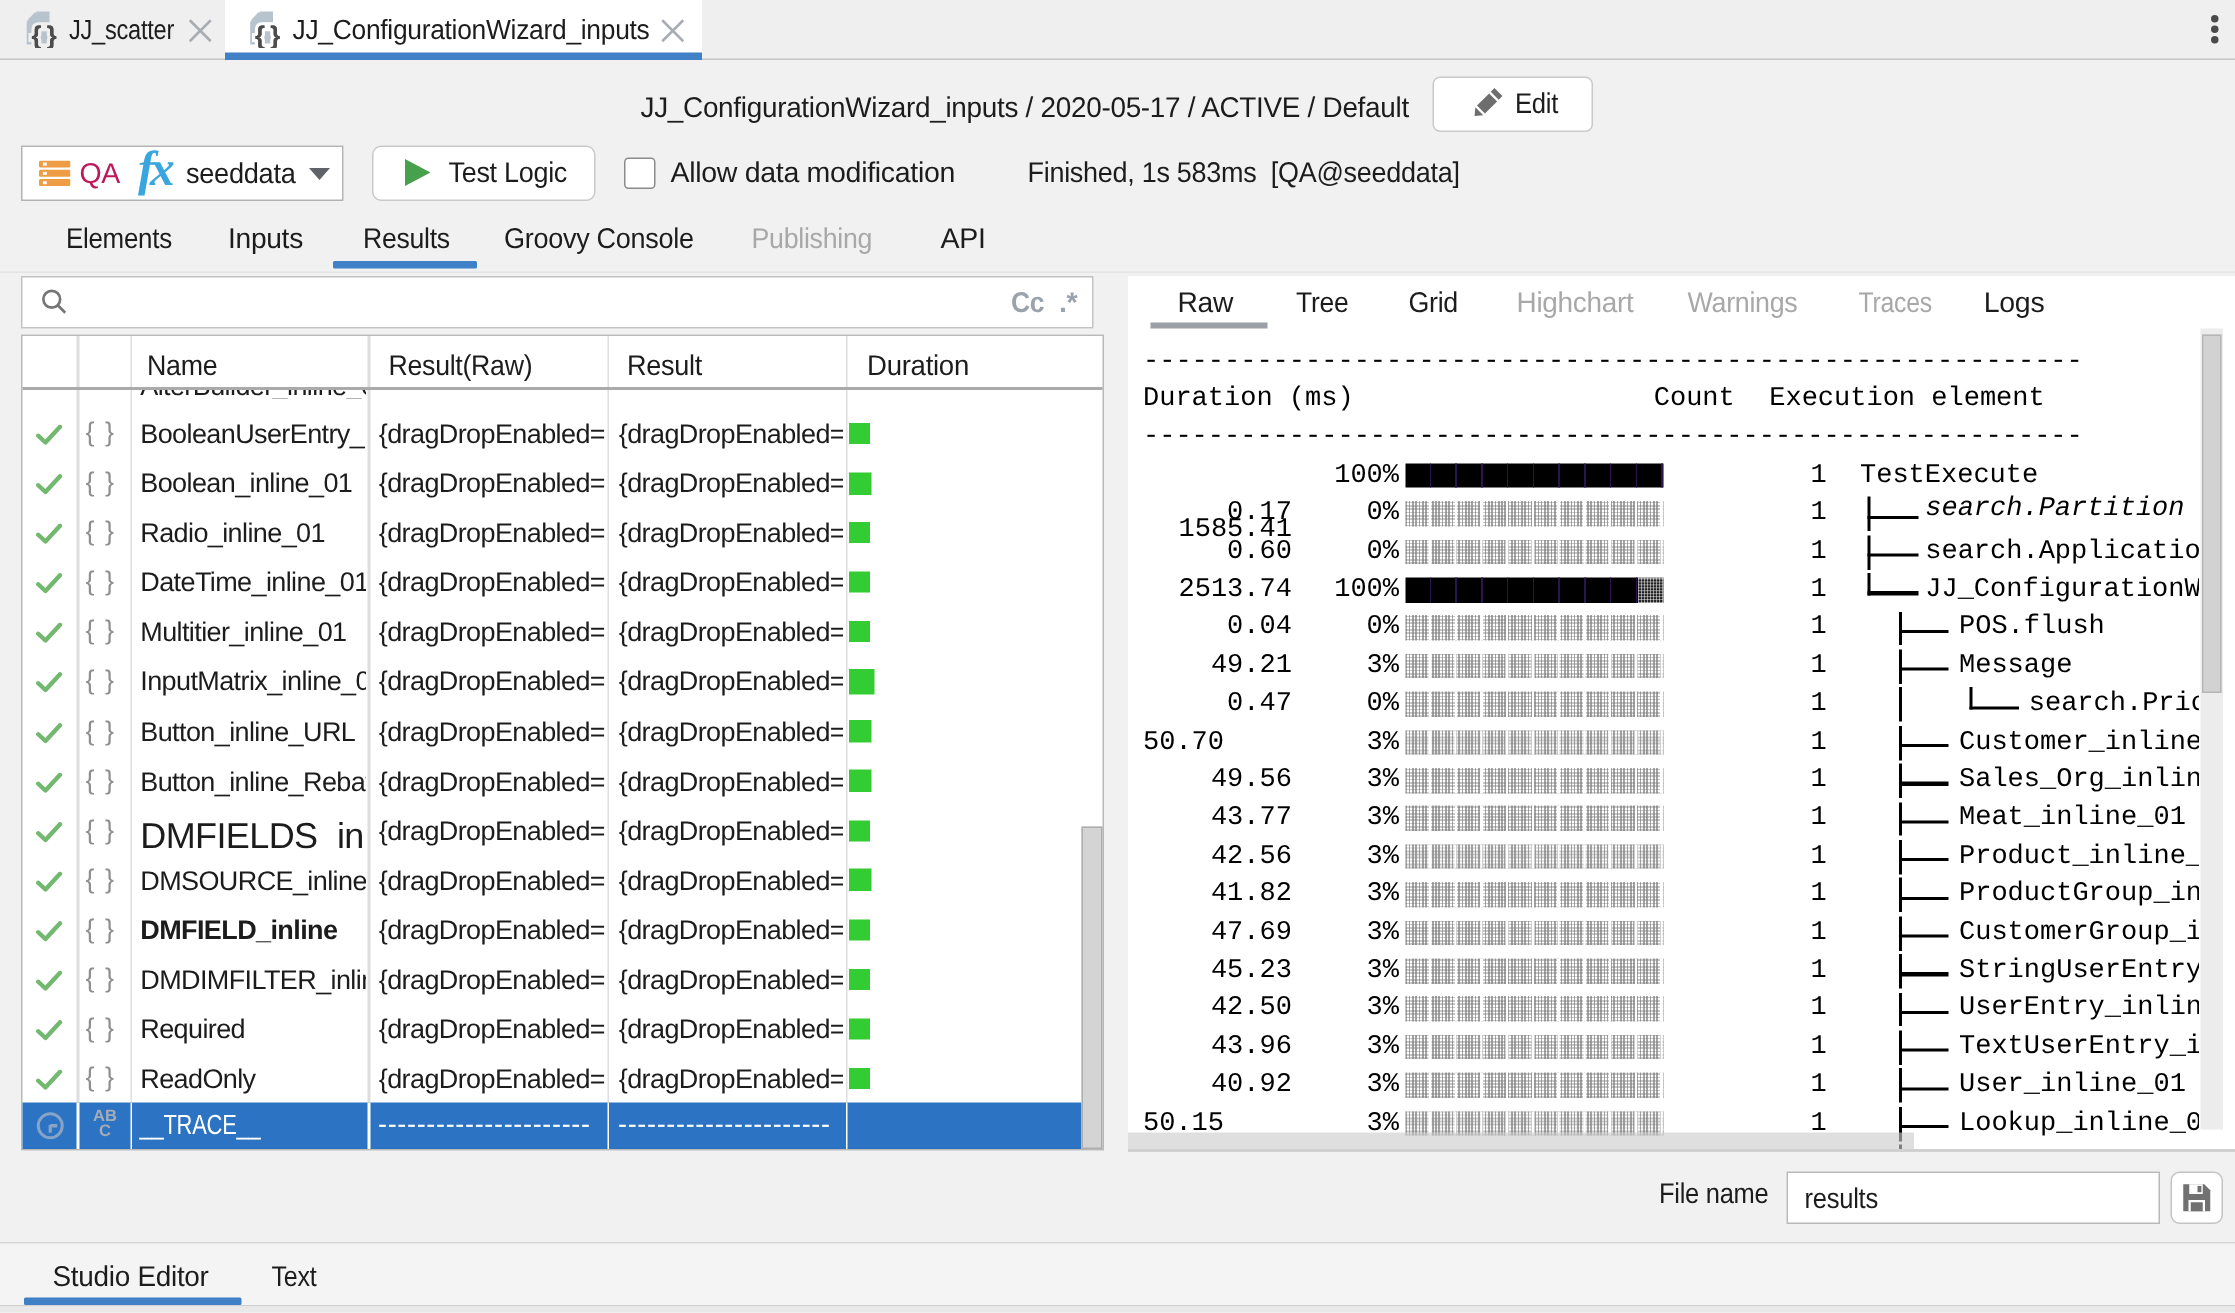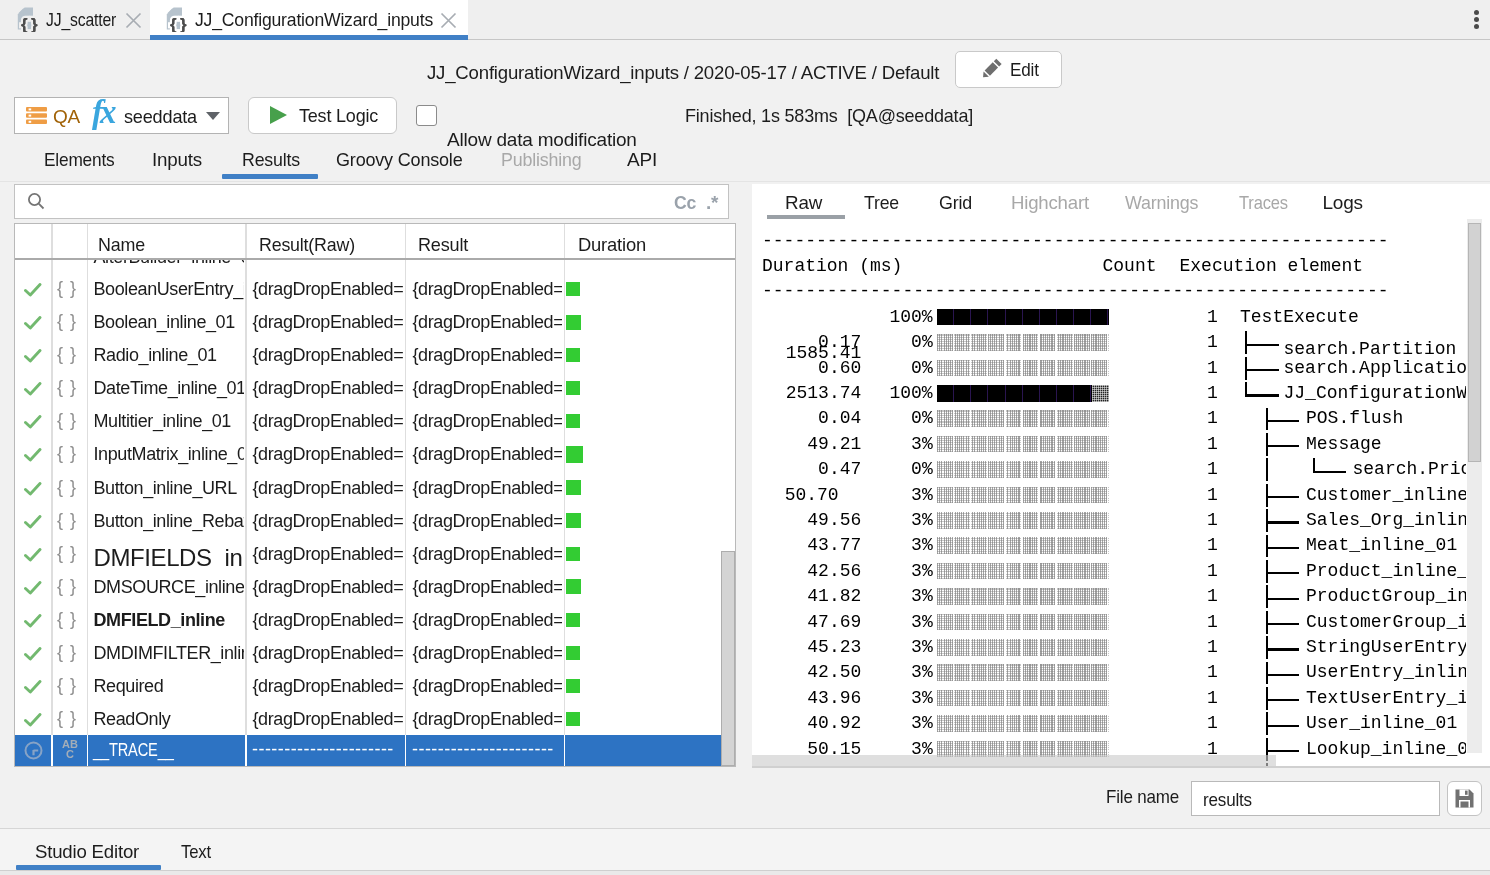--- a/index.html
+++ b/index.html
@@ -50,31 +50,31 @@
 <rect x="0" y="0" width="21" height="4.6" rx="1"></rect>
 <rect x="0" y="6.2" width="21" height="4.6" rx="1"></rect>
 <rect x="0" y="12.4" width="21" height="4.6" rx="1"></rect>
 </g>
 <g fill="#fff">
 <rect x="2.6" y="1.4" width="2.6" height="2"></rect>
 <rect x="2.6" y="7.6" width="2.6" height="2"></rect>
 <rect x="2.6" y="13.8" width="2.6" height="2"></rect>
 </g>
     </svg></div>
-<div class="abs" style="left:53px;top:106px;font-size:19px;color:#a16207;letter-spacing:-0.2px;white-space:pre;">QA</div>
+<div class="abs" style="left:53px;top:106px;font-size:19px;color:#be185d;letter-spacing:-0.2px;white-space:pre;">QA</div>
 <div class="abs" style="left:92px;top:95px;width:34px;height:42px;"><svg width="34" height="42" viewBox="0 0 34 42">
 <text x="0" y="28" font-family="Liberation Serif" font-style="italic" font-weight="bold" font-size="33" fill="#3aa6de" letter-spacing="-3">fx</text>
 </svg></div>
 <div class="abs" style="left:124px;top:106px;font-size:19px;color:#1c1c1c;letter-spacing:-0.2px;white-space:pre;transform:scaleX(0.953);transform-origin:0 50%;">seeddata</div>
 <div class="abs" style="left:206px;top:112px;width:0;height:0;border-left:7px solid transparent;border-right:7px solid transparent;border-top:8px solid #5f6368;"></div>
 <div class="abs" style="left:248px;top:97px;width:149px;height:37px;background:#fff;border:1.5px solid #c9c9c9;border-radius:6px;"></div>
 <div class="abs" style="left:270px;top:106px;width:0;height:0;border-top:9px solid transparent;border-bottom:9px solid transparent;border-left:17px solid #47a04b;"></div>
 <div class="abs" style="left:299px;top:105px;font-size:19px;color:#1c1c1c;letter-spacing:-0.2px;white-space:pre;transform:scaleX(0.946);transform-origin:0 50%;">Test Logic</div>
 <div class="abs" style="left:416px;top:105px;width:21px;height:21px;background:#fff;border:1.5px solid #8b8b8b;border-radius:3px;"></div>
-<div class="abs" style="left:447px;top:105px;font-size:19px;color:#1c1c1c;letter-spacing:-0.2px;white-space:pre;margin-top:24px;">Allow data modification</div>
+<div class="abs" style="left:447px;top:105px;font-size:19px;color:#1c1c1c;letter-spacing:-0.2px;white-space:pre;">Allow data modification</div>
 <div class="abs" style="left:685px;top:105px;font-size:19px;color:#1c1c1c;letter-spacing:-0.2px;white-space:pre;transform:scaleX(0.947);transform-origin:0 50%;">Finished, 1s 583ms  [QA@seeddata]</div>
 <div class="abs" style="left:44px;top:149px;font-size:19px;color:#1c1c1c;letter-spacing:-0.2px;white-space:pre;transform:scaleX(0.909);transform-origin:0 50%;">Elements</div>
 <div class="abs" style="left:152px;top:149px;font-size:19px;color:#1c1c1c;letter-spacing:-0.2px;white-space:pre;transform:scaleX(0.988);transform-origin:0 50%;">Inputs</div>
 <div class="abs" style="left:242px;top:149px;font-size:19px;color:#1c1c1c;letter-spacing:-0.2px;white-space:pre;transform:scaleX(0.935);transform-origin:0 50%;">Results</div>
 <div class="abs" style="left:336px;top:149px;font-size:19px;color:#1c1c1c;letter-spacing:-0.2px;white-space:pre;transform:scaleX(0.948);transform-origin:0 50%;">Groovy Console</div>
 <div class="abs" style="left:501px;top:149px;font-size:19px;color:#a8a8a8;letter-spacing:-0.2px;white-space:pre;transform:scaleX(0.939);transform-origin:0 50%;">Publishing</div>
 <div class="abs" style="left:627px;top:149px;font-size:19px;color:#1c1c1c;letter-spacing:-0.2px;white-space:pre;transform:scaleX(1.0);transform-origin:0 50%;">API</div>
 <div class="abs" style="left:222px;top:174px;width:95.5px;height:5px;background:#4080c6;border-radius:1px;"></div>
 <div class="abs" style="left:0px;top:180.5px;width:1490px;height:1.2px;background:#e4e4e4;"></div>
 <div class="abs" style="left:14px;top:184px;width:715px;height:34.5px;background:#fff;border:1.5px solid #c2c2c2;"></div>
@@ -247,21 +247,21 @@
 <div class="abs mono" style="left:110.3px;top:81.79999999999995px;width:70.4px;height:25.4px;line-height:25.4px;text-align:right;">100%</div>
 <div class="abs" style="left:185.3px;top:85.79999999999995px;width:171.5px;height:16.5px;background-image:repeating-linear-gradient(90deg, transparent 0px, transparent 16.15px, #2a1550 16.15px, #2a1550 17.15px);background-color:#000;"></div>
 <div class="abs mono" style="left:455px;top:81.79999999999995px;height:25.4px;line-height:25.4px;">1</div>
 <div class="abs mono" style="left:488px;top:81.79999999999995px;height:25.4px;line-height:25.4px;">TestExecute</div>
 <div class="abs mono" style="left:10px;top:107.19999999999999px;width:99.3px;height:25.4px;line-height:25.4px;text-align:right;">0.17</div>
 <div class="abs mono" style="left:110.3px;top:107.19999999999999px;width:70.4px;height:25.4px;line-height:25.4px;text-align:right;">0%</div>
 <div class="abs" style="left:185.3px;top:111.19999999999999px;width:171.5px;height:16.5px;background-image:repeating-linear-gradient(90deg, transparent 0px, transparent 15.55px, #ffffff 15.55px, #ffffff 17.15px),repeating-linear-gradient(0deg, rgba(125,125,125,0.42) 0 1.1px, transparent 1.1px 2.2px),repeating-linear-gradient(90deg, rgba(120,120,120,0.62) 0 1.1px, rgba(255,255,255,0.95) 1.1px 2.2px);background-color:#ededed;"></div>
 <div class="abs mono" style="left:455px;top:107.19999999999999px;height:25.4px;line-height:25.4px;">1</div>
 <div class="abs" style="left:493.2px;top:108.39999999999999px;width:2.2px;height:22.8px;background:#000;"></div>
 <div class="abs" style="left:493.2px;top:120.6px;width:33.5px;height:2.2px;background:#000;"></div>
-<div class="abs mono" style="left:531.5px;top:114px;height:25.4px;line-height:25.4px;">search.Partition</div>
+<div class="abs mono" style="left:531.5px;top:104px;height:25.4px;line-height:25.4px;font-style:italic;">search.Partition</div>
 <div class="abs mono" style="left:10px;top:132.60000000000002px;width:99.3px;height:25.4px;line-height:25.4px;text-align:right;">0.60</div>
 <div class="abs mono" style="left:110.3px;top:132.60000000000002px;width:70.4px;height:25.4px;line-height:25.4px;text-align:right;">0%</div>
 <div class="abs" style="left:185.3px;top:136.60000000000002px;width:171.5px;height:16.5px;background-image:repeating-linear-gradient(90deg, transparent 0px, transparent 15.55px, #ffffff 15.55px, #ffffff 17.15px),repeating-linear-gradient(0deg, rgba(125,125,125,0.42) 0 1.1px, transparent 1.1px 2.2px),repeating-linear-gradient(90deg, rgba(120,120,120,0.62) 0 1.1px, rgba(255,255,255,0.95) 1.1px 2.2px);background-color:#ededed;"></div>
 <div class="abs mono" style="left:455px;top:132.60000000000002px;height:25.4px;line-height:25.4px;">1</div>
 <div class="abs" style="left:493.2px;top:133.8px;width:2.2px;height:22.8px;background:#000;"></div>
 <div class="abs" style="left:493.2px;top:146.00000000000003px;width:33.5px;height:2.2px;background:#000;"></div>
 <div class="abs mono" style="left:531.5px;top:132.60000000000002px;height:25.4px;line-height:25.4px;">search.ApplicationP</div>
 <div class="abs mono" style="left:10px;top:158.0px;width:99.3px;height:25.4px;line-height:25.4px;text-align:right;">2513.74</div>
 <div class="abs mono" style="left:110.3px;top:158.0px;width:70.4px;height:25.4px;line-height:25.4px;text-align:right;">100%</div>
 <div class="abs" style="left:185.3px;top:162.0px;width:154.4px;height:16.5px;background-image:repeating-linear-gradient(90deg, transparent 0px, transparent 16.15px, #2a1550 16.15px, #2a1550 17.15px);background-color:#000;"></div>
@@ -285,21 +285,21 @@
 <div class="abs" style="left:513.7px;top:222.19999999999996px;width:33.5px;height:2.2px;background:#000;"></div>
 <div class="abs mono" style="left:554px;top:208.79999999999995px;height:25.4px;line-height:25.4px;">Message</div>
 <div class="abs mono" style="left:10px;top:234.2px;width:99.3px;height:25.4px;line-height:25.4px;text-align:right;">0.47</div>
 <div class="abs mono" style="left:110.3px;top:234.2px;width:70.4px;height:25.4px;line-height:25.4px;text-align:right;">0%</div>
 <div class="abs" style="left:185.3px;top:238.2px;width:171.5px;height:16.5px;background-image:repeating-linear-gradient(90deg, transparent 0px, transparent 15.55px, #ffffff 15.55px, #ffffff 17.15px),repeating-linear-gradient(0deg, rgba(125,125,125,0.42) 0 1.1px, transparent 1.1px 2.2px),repeating-linear-gradient(90deg, rgba(120,120,120,0.62) 0 1.1px, rgba(255,255,255,0.95) 1.1px 2.2px);background-color:#ededed;"></div>
 <div class="abs mono" style="left:455px;top:234.2px;height:25.4px;line-height:25.4px;">1</div>
 <div class="abs" style="left:513.7px;top:235.39999999999998px;width:2.2px;height:22.8px;background:#000;"></div>
 <div class="abs" style="left:560.5px;top:235.39999999999998px;width:2.2px;height:14.4px;background:#000;"></div>
 <div class="abs" style="left:560.5px;top:247.6px;width:33px;height:2.2px;background:#000;"></div>
 <div class="abs mono" style="left:600.5px;top:234.2px;height:25.4px;line-height:25.4px;">search.Pricing</div>
-<div class="abs mono" style="left:10px;top:259.6px;width:99.3px;height:25.4px;line-height:25.4px;text-align:center;">50.70</div>
+<div class="abs mono" style="left:10px;top:259.6px;width:99.3px;height:25.4px;line-height:25.4px;text-align:left;">50.70</div>
 <div class="abs mono" style="left:110.3px;top:259.6px;width:70.4px;height:25.4px;line-height:25.4px;text-align:right;">3%</div>
 <div class="abs" style="left:185.3px;top:263.6px;width:171.5px;height:16.5px;background-image:repeating-linear-gradient(90deg, transparent 0px, transparent 15.55px, #ffffff 15.55px, #ffffff 17.15px),repeating-linear-gradient(0deg, rgba(125,125,125,0.42) 0 1.1px, transparent 1.1px 2.2px),repeating-linear-gradient(90deg, rgba(120,120,120,0.62) 0 1.1px, rgba(255,255,255,0.95) 1.1px 2.2px);background-color:#ededed;"></div>
 <div class="abs mono" style="left:455px;top:259.6px;height:25.4px;line-height:25.4px;">1</div>
 <div class="abs" style="left:513.7px;top:260.8px;width:2.2px;height:22.8px;background:#000;"></div>
 <div class="abs" style="left:513.7px;top:273.0px;width:33.5px;height:2.2px;background:#000;"></div>
 <div class="abs mono" style="left:554px;top:259.6px;height:25.4px;line-height:25.4px;">Customer_inline_0</div>
 <div class="abs mono" style="left:10px;top:285.0px;width:99.3px;height:25.4px;line-height:25.4px;text-align:right;">49.56</div>
 <div class="abs mono" style="left:110.3px;top:285.0px;width:70.4px;height:25.4px;line-height:25.4px;text-align:right;">3%</div>
 <div class="abs" style="left:185.3px;top:289.0px;width:171.5px;height:16.5px;background-image:repeating-linear-gradient(90deg, transparent 0px, transparent 15.55px, #ffffff 15.55px, #ffffff 17.15px),repeating-linear-gradient(0deg, rgba(125,125,125,0.42) 0 1.1px, transparent 1.1px 2.2px),repeating-linear-gradient(90deg, rgba(120,120,120,0.62) 0 1.1px, rgba(255,255,255,0.95) 1.1px 2.2px);background-color:#ededed;"></div>
 <div class="abs mono" style="left:455px;top:285.0px;height:25.4px;line-height:25.4px;">1</div>
@@ -355,21 +355,21 @@
 <div class="abs" style="left:513.7px;top:463.99999999999994px;width:2.2px;height:22.8px;background:#000;"></div>
 <div class="abs" style="left:513.7px;top:476.19999999999993px;width:33.5px;height:2.2px;background:#000;"></div>
 <div class="abs mono" style="left:554px;top:462.79999999999995px;height:25.4px;line-height:25.4px;">TextUserEntry_inline</div>
 <div class="abs mono" style="left:10px;top:488.19999999999993px;width:99.3px;height:25.4px;line-height:25.4px;text-align:right;">40.92</div>
 <div class="abs mono" style="left:110.3px;top:488.19999999999993px;width:70.4px;height:25.4px;line-height:25.4px;text-align:right;">3%</div>
 <div class="abs" style="left:185.3px;top:492.19999999999993px;width:171.5px;height:16.5px;background-image:repeating-linear-gradient(90deg, transparent 0px, transparent 15.55px, #ffffff 15.55px, #ffffff 17.15px),repeating-linear-gradient(0deg, rgba(125,125,125,0.42) 0 1.1px, transparent 1.1px 2.2px),repeating-linear-gradient(90deg, rgba(120,120,120,0.62) 0 1.1px, rgba(255,255,255,0.95) 1.1px 2.2px);background-color:#ededed;"></div>
 <div class="abs mono" style="left:455px;top:488.19999999999993px;height:25.4px;line-height:25.4px;">1</div>
 <div class="abs" style="left:513.7px;top:489.3999999999999px;width:2.2px;height:22.8px;background:#000;"></div>
 <div class="abs" style="left:513.7px;top:501.5999999999999px;width:33.5px;height:2.2px;background:#000;"></div>
 <div class="abs mono" style="left:554px;top:488.19999999999993px;height:25.4px;line-height:25.4px;">User_inline_01</div>
-<div class="abs mono" style="left:10px;top:513.6px;width:99.3px;height:25.4px;line-height:25.4px;text-align:right;">50.15</div>
+<div class="abs mono" style="left:10px;top:513.6px;width:99.3px;height:25.4px;line-height:25.4px;text-align:left;">50.15</div>
 <div class="abs mono" style="left:110.3px;top:513.6px;width:70.4px;height:25.4px;line-height:25.4px;text-align:right;">3%</div>
 <div class="abs" style="left:185.3px;top:517.6px;width:171.5px;height:16.5px;background-image:repeating-linear-gradient(90deg, transparent 0px, transparent 15.55px, #ffffff 15.55px, #ffffff 17.15px),repeating-linear-gradient(0deg, rgba(125,125,125,0.42) 0 1.1px, transparent 1.1px 2.2px),repeating-linear-gradient(90deg, rgba(120,120,120,0.62) 0 1.1px, rgba(255,255,255,0.95) 1.1px 2.2px);background-color:#ededed;"></div>
 <div class="abs mono" style="left:455px;top:513.6px;height:25.4px;line-height:25.4px;">1</div>
 <div class="abs" style="left:513.7px;top:514.8000000000001px;width:2.2px;height:22.8px;background:#000;"></div>
 <div class="abs" style="left:513.7px;top:527.0px;width:33.5px;height:2.2px;background:#000;"></div>
 <div class="abs mono" style="left:554px;top:513.6px;height:25.4px;line-height:25.4px;">Lookup_inline_01</div>
 <div class="abs" style="left:513.7px;top:540px;width:2.2px;height:3px;background:#000;"></div>
 </div>
 <div class="abs" style="left:752px;top:754.5px;width:524px;height:11.5px;background:rgba(204,204,204,0.62);"></div>
 <div class="abs" style="left:752px;top:765.5px;width:738px;height:2px;background:#d0d0d0;"></div>

